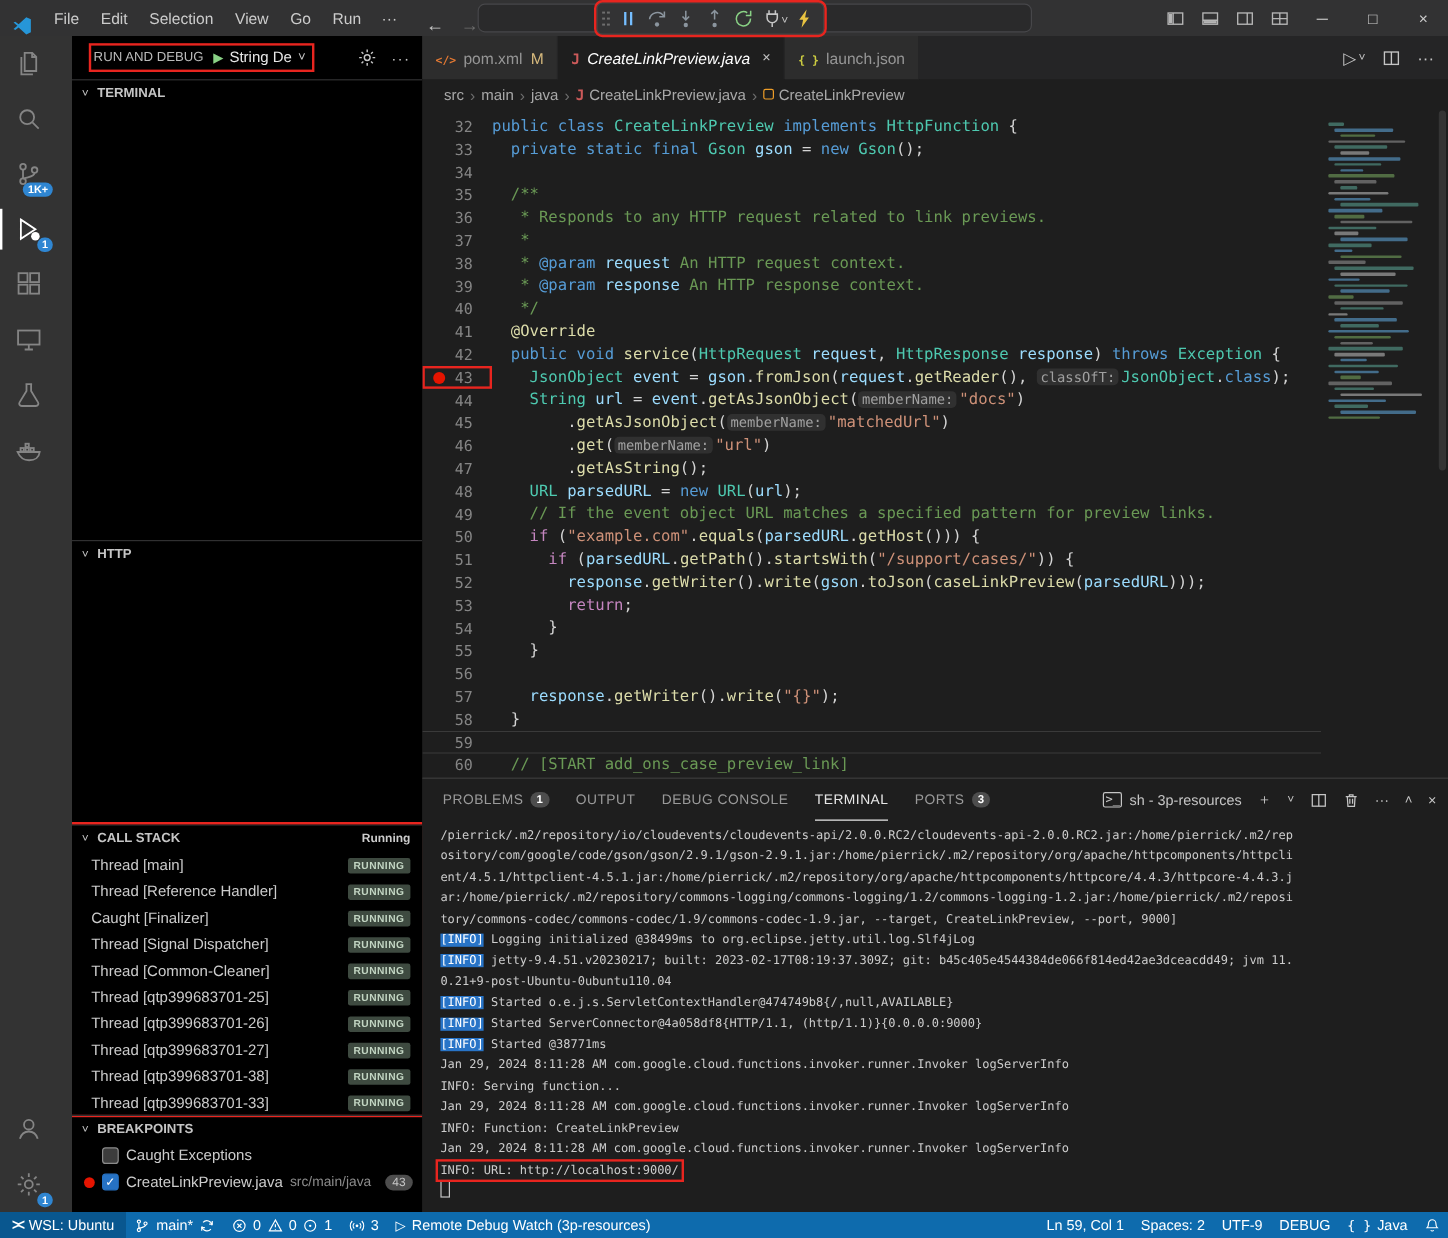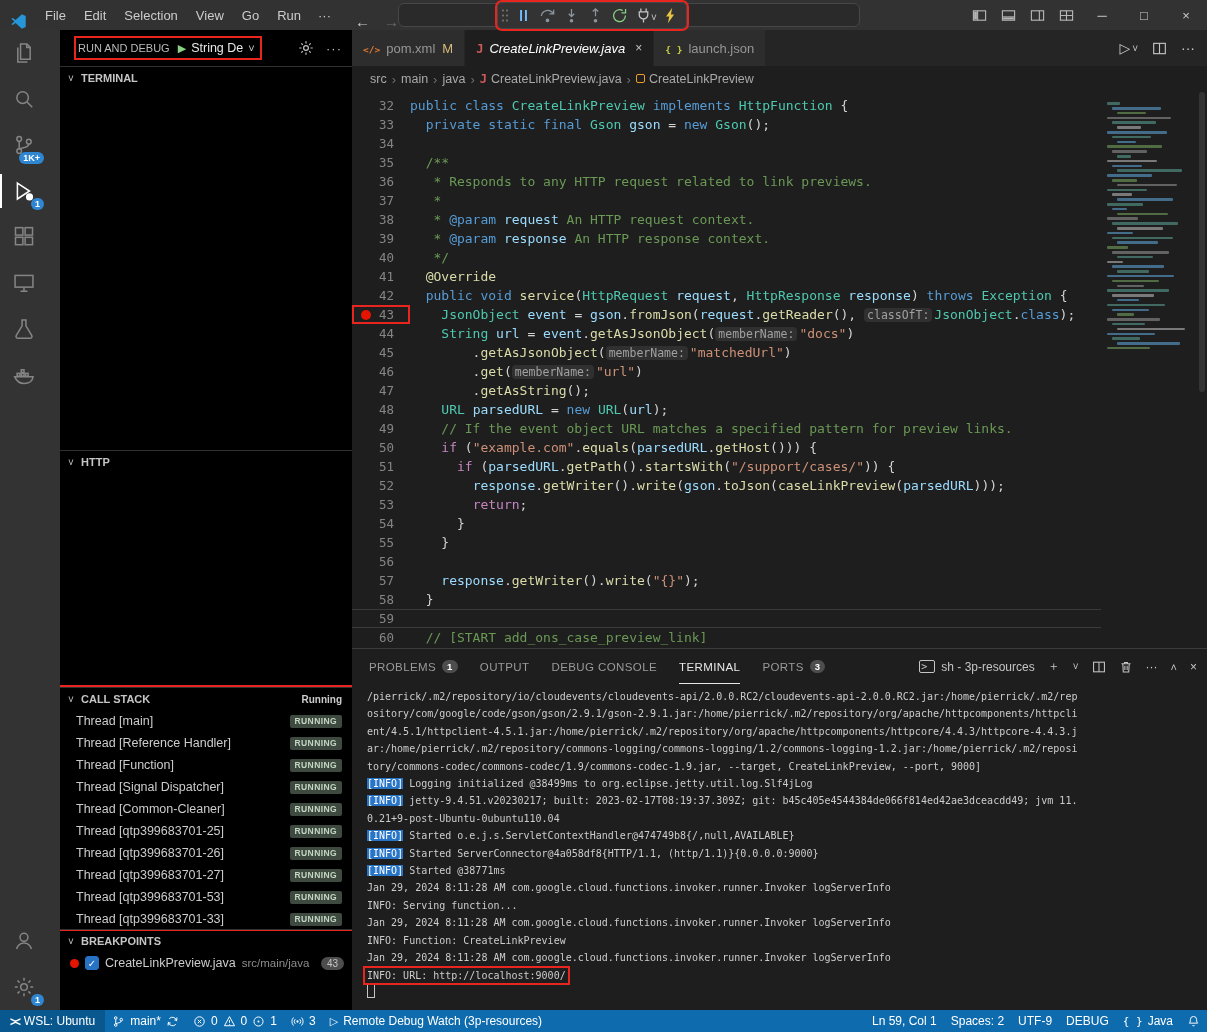--- a/index.html
+++ b/index.html
@@ -371,21 +371,21 @@
         <div>
             <div class="thread-row">
               <span class="thread-name">Thread [main]</span>
               <span class="thread-state">RUNNING</span>
             </div>
             <div class="thread-row">
               <span class="thread-name">Thread [Reference Handler]</span>
               <span class="thread-state">RUNNING</span>
             </div>
             <div class="thread-row">
-              <span class="thread-name">Thread [Function]</span>
+              <span class="thread-name">Caught [Finalizer]</span>
               <span class="thread-state">RUNNING</span>
             </div>
             <div class="thread-row">
               <span class="thread-name">Thread [Signal Dispatcher]</span>
               <span class="thread-state">RUNNING</span>
             </div>
             <div class="thread-row">
               <span class="thread-name">Thread [Common-Cleaner]</span>
               <span class="thread-state">RUNNING</span>
             </div>
@@ -395,36 +395,41 @@
             </div>
             <div class="thread-row">
               <span class="thread-name">Thread [qtp399683701-26]</span>
               <span class="thread-state">RUNNING</span>
             </div>
             <div class="thread-row">
               <span class="thread-name">Thread [qtp399683701-27]</span>
               <span class="thread-state">RUNNING</span>
             </div>
             <div class="thread-row">
-              <span class="thread-name">Thread [qtp399683701-53]</span>
+              <span class="thread-name">Thread [qtp399683701-38]</span>
               <span class="thread-state">RUNNING</span>
             </div>
             <div class="thread-row">
               <span class="thread-name">Thread [qtp399683701-33]</span>
               <span class="thread-state">RUNNING</span>
             </div>
           </div>
       </div>
 
       <div class="sb-sec" style="flex:1">
         <div class="sb-sec-h">
           <span class="chev">˅</span>
           <span>BREAKPOINTS</span>
         </div>
         <div>
+            <div class="bp-row">
+              <span class="bp-dot-space"></span>
+              <span class="checkbox"></span>
+              <span class="bp-label">Caught Exceptions</span>
+            </div>
             <div class="bp-row">
               <span class="bp-side-dot"></span>
               <span class="checkbox checked">✓</span>
               <span class="bp-label">CreateLinkPreview.java</span>
               <span class="bp-detail">src/main/java</span>
               <span class="bp-line-badge">43</span>
             </div>
           </div>
       </div>
     </div>

